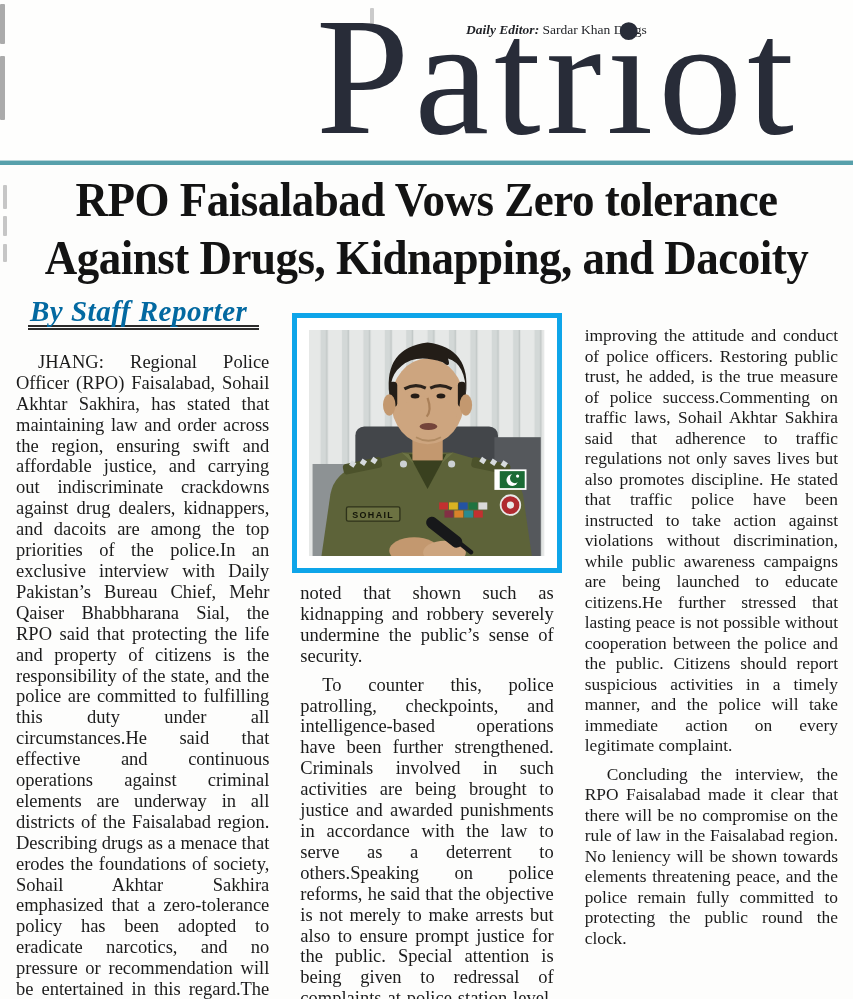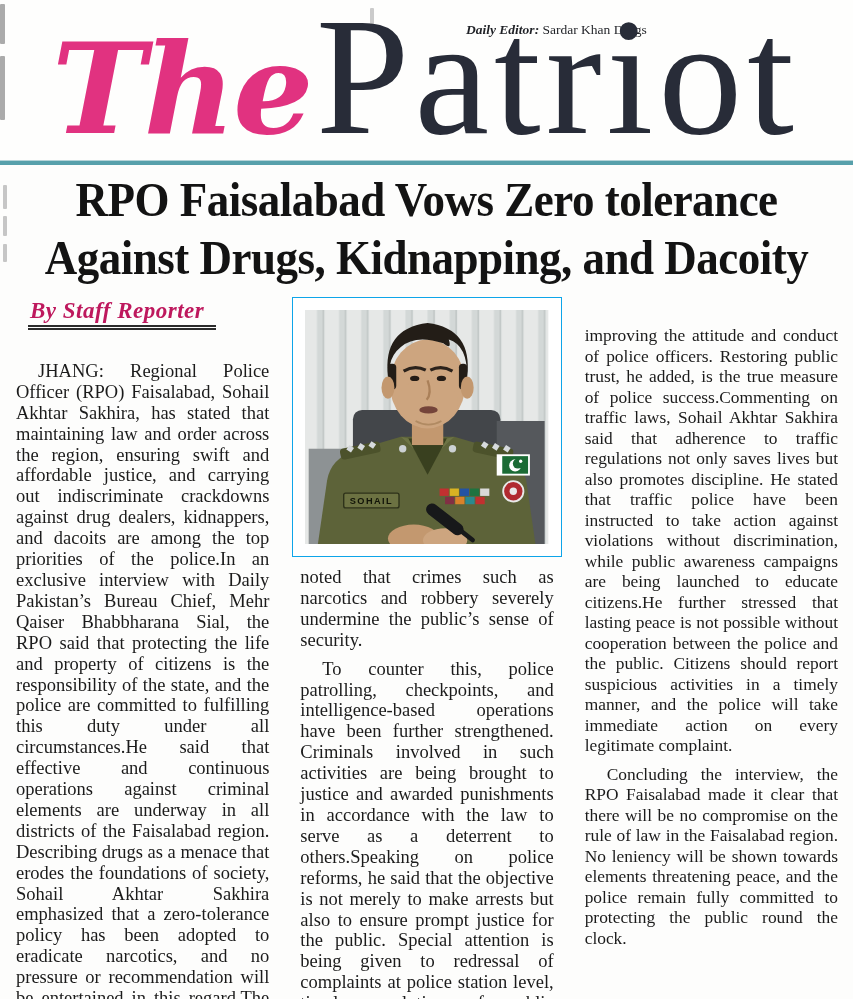--- a/index.html
+++ b/index.html
@@ -35,46 +35,45 @@
   }
   
   .article{position:absolute;top:297px;left:8px;width:838px;bottom:0;display:flex;gap:15px;overflow:hidden;}
   .col{flex:1 1 0;min-width:0;text-align:justify;color:#1b1b1b;overflow:hidden;}
   .col-1,.col-2{font-size:18.5px;line-height:20.9px;}
   .col-3{font-size:17.4px;line-height:20.5px;padding-top:20px;}
   .para{margin:8px;}
   .indent{text-indent:22px;}
   .byline{
     display:inline-block;
-    margin:4px 0 23px 20px;
-    font-size:23px;font-weight:bold;font-style:italic;color:#be185d;
+    margin:4px 0 14px 20px;
+    font-size:29px;font-weight:bold;font-style:italic;color:#0369a1;
     letter-spacing:0.5px;
     border-bottom:5px double #2b2b2b;
     padding:0 12px 3px 2px;
   }
   .photo-frame{
     box-sizing:border-box;width:100%;height:260px;
-    border:1px solid #0ea5e9;background:#fff;padding:12px;
-    margin:0 0 10px 0;
+    border:5px solid #0ea5e9;background:#fff;padding:12px;
+    margin:16px 0 10px 0;
   }
   .photo-frame svg{display:block;width:100%;height:100%;}
   
   .artifact{position:absolute;background:#8f8f8f;opacity:.75;border-radius:1px;}
 </style>
 </head>
 <body>
 
 <div class="page">
 
   <div class="masthead">
     <div class="chief-editor">
       <span class="lbl">Daily Editor:</span>
       <span>Sardar Khan Drugs</span>
     </div>
-    <div class="title-the">The</div>
     <div class="title-patriot">Patriot</div>
   </div>
   <div class="teal-rule"></div>
 
   <div class="artifact" style="left:0;top:4px;width:5px;height:40px;"></div>
   <div class="artifact" style="left:0;top:56px;width:5px;height:64px;"></div>
   <div class="artifact" style="left:3px;top:185px;width:4px;height:24px;opacity:.5;"></div>
   <div class="artifact" style="left:3px;top:216px;width:4px;height:20px;opacity:.5;"></div>
   <div class="artifact" style="left:3px;top:244px;width:4px;height:18px;opacity:.5;"></div>
   <div class="artifact" style="left:370px;top:8px;width:4px;height:16px;opacity:.45;"></div>
@@ -174,21 +173,21 @@
           </g>
 
           <ellipse cx="118" cy="247" rx="28" ry="15" fill="#c3986f"></ellipse>
           <ellipse cx="152" cy="249" rx="24" ry="13" fill="#cda57f"></ellipse>
           <g transform="rotate(38 152 226)">
             <rect x="128" y="220" width="48" height="13" rx="6.5" fill="#17181a"></rect>
             <rect x="170" y="223" width="22" height="5" rx="2.5" fill="#17181a"></rect>
           </g>
         </svg>
       </div>
-      <p class="para">noted that crimes such as narcotics and robbery severely undermine the public’s sense of security.</p>
+      <p class="para">noted that shown such as kidnapping and robbery severely undermine the public’s sense of security.</p>
       <p class="para indent">To counter this, police patrolling, checkpoints, and intelligence-based operations have been further strengthened. Criminals involved in such activities are being brought to justice and awarded punishments in accordance with the law to serve as a deterrent to others.Speaking on police reforms, he said that the objective is not merely to make arrests but also to ensure prompt justice for the public. Special attention is being given to redressal of complaints at police station level, timely resolution of public grievances, and</p>
     </div>
 
     <div class="col col-3">
       <p class="para">improving the attitude and conduct of police officers. Restoring public trust, he added, is the true measure of police success.Commenting on traffic laws, Sohail Akhtar Sakhira said that adherence to traffic regulations not only saves lives but also promotes discipline. He stated that traffic police have been instructed to take action against violations without discrimination, while public awareness campaigns are being launched to educate citizens.He further stressed that lasting peace is not possible without cooperation between the police and the public. Citizens should report suspicious activities in a timely manner, and the police will take immediate action on every legitimate complaint.</p>
       <p class="para indent">Concluding the interview, the RPO Faisalabad made it clear that there will be no compromise on the rule of law in the Faisalabad region. No leniency will be shown towards elements threatening peace, and the police remain fully committed to protecting the public round the clock.</p>
     </div>
 
   </div>
 </div>

